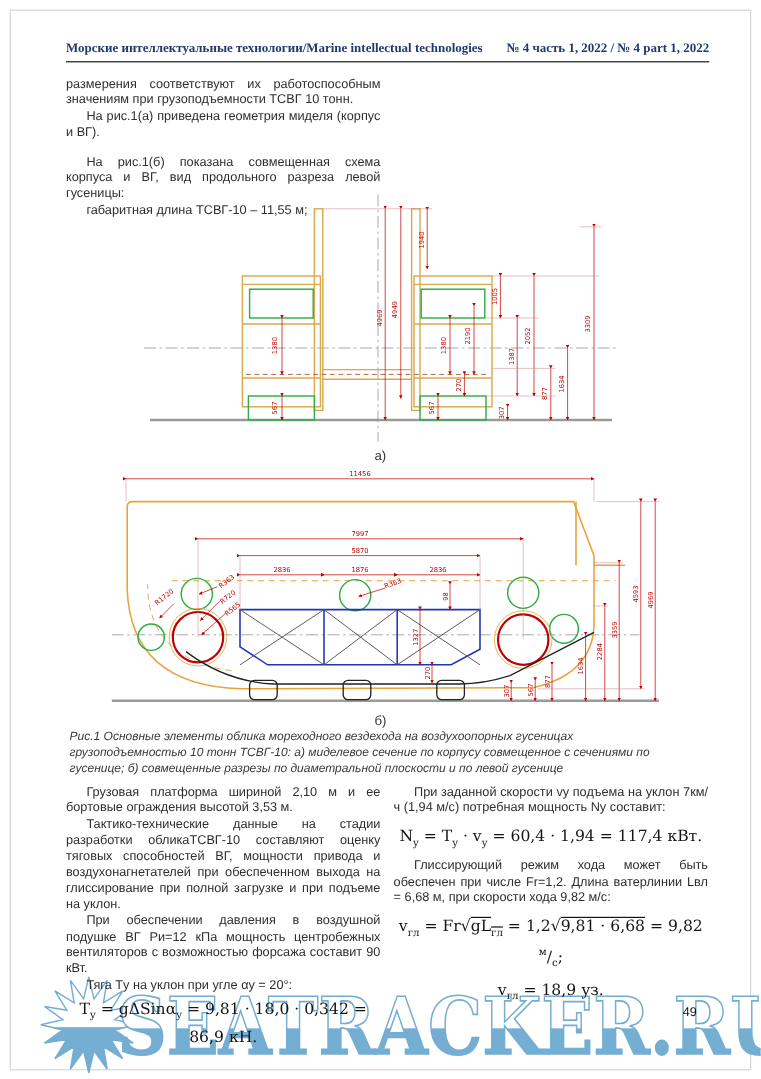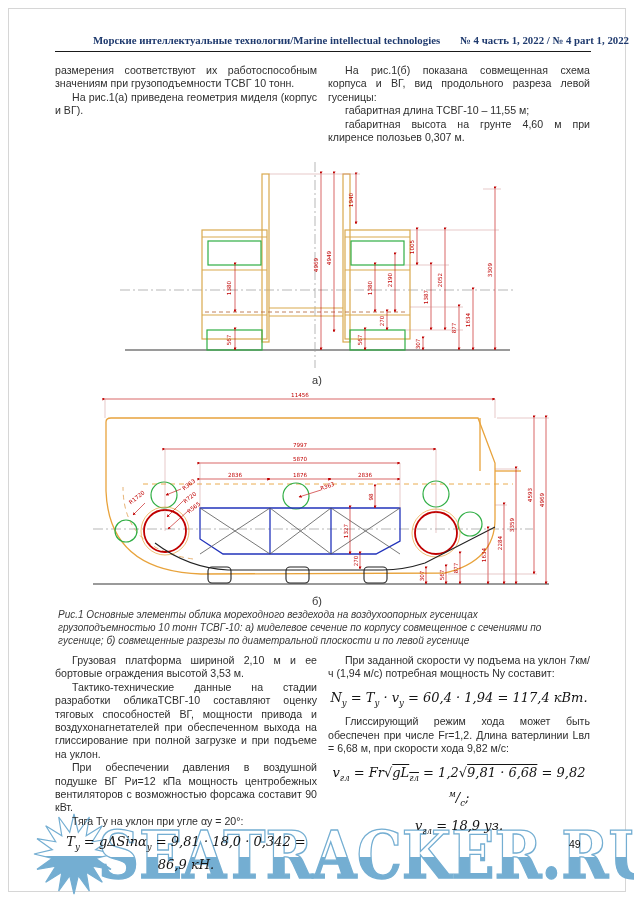--- a/index.html
+++ b/index.html
@@ -6,36 +6,36 @@
   body{
     width:634px;height:899px;position:relative;background:#ffffff;
     font-family:"Liberation Sans",sans-serif;color:#2e2e2e;overflow:hidden;
   }
   .page-border{position:absolute;left:8px;top:8px;width:616px;height:882px;
     border:1px solid #d6d6d6;pointer-events:none;}
   
   .hdr{position:absolute;left:55px;top:34px;width:536px;display:flex;
     justify-content:space-between;align-items:center;
     font-family:"Liberation Serif",serif;font-weight:bold;font-size:10.8px;
-    color:#1f3a6e;white-space:nowrap;margin-left:38px;}
+    color:#1f3a6e;white-space:nowrap;}
   .hdr-rule{position:absolute;left:55px;top:51px;width:536px;border-top:1.6px solid #1a1a1a;}
   
   .cols{position:absolute;left:55px;width:536px;display:flex;gap:11px;z-index:2;}
   .cols .col{width:262px;font-size:10.6px;line-height:13.4px;text-align:justify;}
   .col p{margin:0;}
   .col p.ind{text-indent:17px;}
-  .cols-top{top:64px;}
+  .cols-top{top:64px;flex-direction:column;}
   .cols-bot{top:654px;}
   
   .figwrap{position:absolute;z-index:1;}
   .fig-label{position:absolute;width:100%;text-align:center;font-size:11px;color:#333;}
   .caption{position:absolute;left:58px;top:608px;width:518px;
     font-style:italic;font-size:10px;line-height:13px;color:#3a3a3a;}
   
-  .formula{font-family:"DejaVu Serif",serif;font-style:italic;font-size:13px;
+  .formula{font-family:"DejaVu Serif",serif;font-size:13px;
     color:#141414;text-align:center;margin:5px 0 4px 0;line-height:17px;}
   .formula sub{font-size:8.5px;}
   .formula sup{font-size:8.5px;}
   .rad{text-decoration:overline;margin-top:48px;}
   .fsp{margin-top:8px;}
   
   svg text.dim{font-family:"DejaVu Sans",sans-serif;font-size:5.6px;fill:#c00000;}
   svg .dl{stroke:#c00000;stroke-width:0.6;fill:none;}
   svg .ext{stroke:#c88;stroke-width:0.45;fill:none;}
   svg .tan{stroke:#d9a94e;stroke-width:1.2;fill:none;}
@@ -63,21 +63,20 @@
 <div class="hdr-rule"></div>
 
 <div class="cols cols-top">
   <div class="col">
     <p>размерения соответствуют их работоспособным значениям при грузоподъемности ТСВГ 10 тонн.</p>
     <p class="ind">На рис.1(а) приведена геометрия миделя (корпус и ВГ).</p>
   </div>
   <div class="col">
     <p class="ind">На рис.1(б) показана совмещенная схема корпуса и ВГ, вид продольного разреза левой гусеницы:</p>
     <p class="ind">габаритная длина ТСВГ-10 – 11,55 м;</p>
-    <p class="ind">габаритная высота на грунте 4,60 м при клиренсе полозьев 0,307 м.</p>
   </div>
 </div>
 
 <div class="figwrap" style="left:65px;top:160px;">
 <svg width="500" height="213" viewBox="0 0 500 213">
   <defs>
     <marker id="arrA" viewBox="0 0 8 8" refX="7" refY="4" markerWidth="5" markerHeight="5" orient="auto">
           <path d="M0,0 L8,4 L0,8 z" fill="#c00000"></path>
         </marker>
   </defs>

